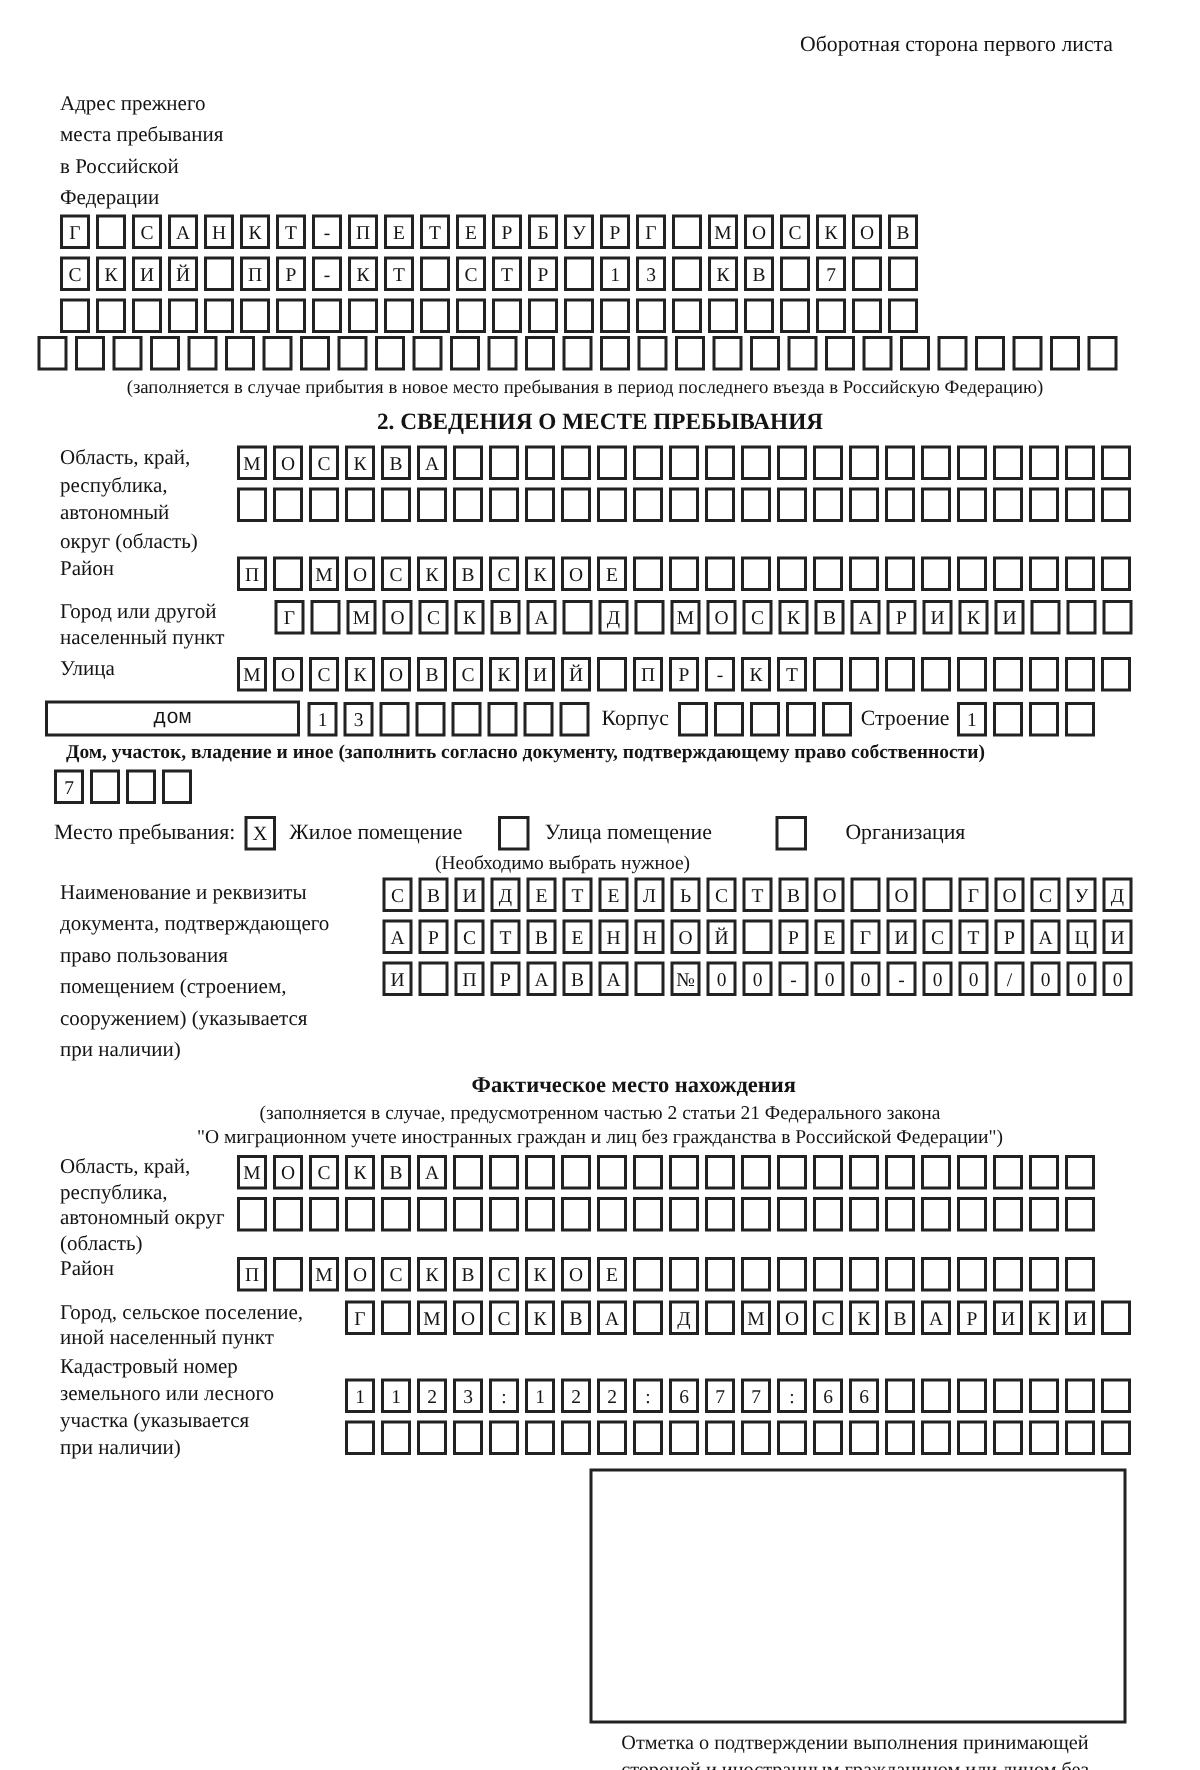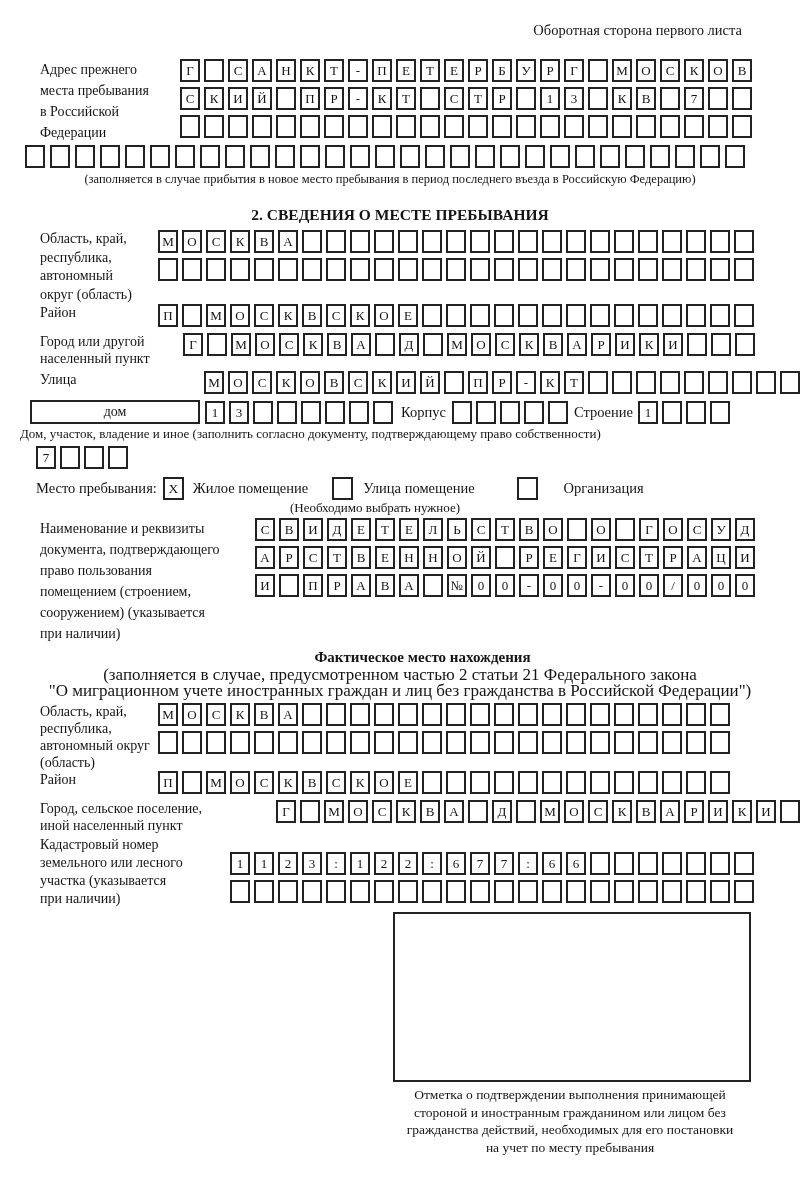--- a/index.html
+++ b/index.html
@@ -19,53 +19,53 @@
   .doc-label{width:215px;line-height:21px;}
   .pl{padding-left:40px;}
   .gridcol{display:flex;flex-direction:column;gap:5px;}
   .cellrow{display:flex;gap:4px;flex:0 0 auto;}
   .cell{box-sizing:border-box;flex:0 0 auto;width:20px;height:23px;border:2px solid #222;
         font-size:13px;line-height:19px;text-align:center;background:#fff;}
   .fullrow{gap:5px;margin:2px 0 0 25px;}
   .note{font-size:12.5px;line-height:16px;}
   .center{text-align:center;}
   .addr-note{margin-top:3px;width:780px;}
-  .sec-title{margin-top:18px;text-align:center;font-size:15.5px;font-weight:bold;line-height:19px;}
+  .sec-title{margin-top:6px;text-align:center;font-size:15.5px;font-weight:bold;line-height:19px;}
   .mb6{margin-bottom:6px;}
   .mb4{margin-bottom:4px;}
-  .mb2{margin-bottom:2px;justify-content:space-between;}
+  .mb2{margin-bottom:2px;}
   .mt6{margin-top:6px;}
   .house-row{margin:6px 0 0 30px;align-items:center;}
   .fieldbox{box-sizing:border-box;height:24px;border:2px solid #222;text-align:center;
             font-size:14px;line-height:20px;flex:0 0 auto;}
-  .dom-box{width:170px;}
+  .dom-box{width:170px;font-family:Liberation Mono, monospace;}
   .kv-box{width:205px;}
   .inline-label{font-size:14.5px;line-height:24px;flex:0 0 auto;}
-  .small-note{padding-left:20px;font-size:13px;line-height:16px;margin-top:2px;}
+  .small-note{padding-left:44px;font-size:13px;line-height:16px;margin-top:2px;font-weight:bold;}
   .stay-row{margin-top:8px;padding-left:36px;align-items:center;}
   .stay-label{font-size:14.5px;}
   .checkbox{box-sizing:border-box;width:21px;height:23px;border:2px solid #222;display:inline-block;
             font-size:13.5px;line-height:19px;text-align:center;flex:0 0 auto;}
   .opt-label{font-size:14.5px;}
   .choose-note{width:750px;text-align:center;font-size:13px;line-height:16px;}
   .doc-block{margin-top:2px;}
   .fact-title{margin-top:4px;text-align:center;font-weight:bold;font-size:15px;line-height:19px;padding-left:45px;}
-  .fact-note{width:800px;text-align:center;font-size:17px;line-height:16px;}
+  .fact-note{width:800px;text-align:center;font-size:13px;line-height:16px;}
   .kad-grid{padding-top:16px;}
   .stamp-box{box-sizing:border-box;margin:4px 0 0 393px;width:358px;height:170px;border:2px solid #222;}
   .stamp-caption{margin:4px 0 0 385px;width:370px;text-align:center;font-size:13.5px;line-height:17.5px;}
 </style>
 </head>
 <body>
 
 <div class="page">
 
   <div class="top-title">Оборотная сторона первого листа</div>
 
-  <div class="row pl" style="margin-top:20px;">
+  <div class="row pl" style="margin-top:20px;flex-direction:column;">
     <div class="label addr-label lines">Адрес прежнего
 места пребывания
 в Российской
 Федерации</div>
     <div class="gridcol">
       <div class="cellrow">
           <span class="cell">Г</span>
           <span class="cell"></span>
           <span class="cell">С</span>
           <span class="cell">А</span>

